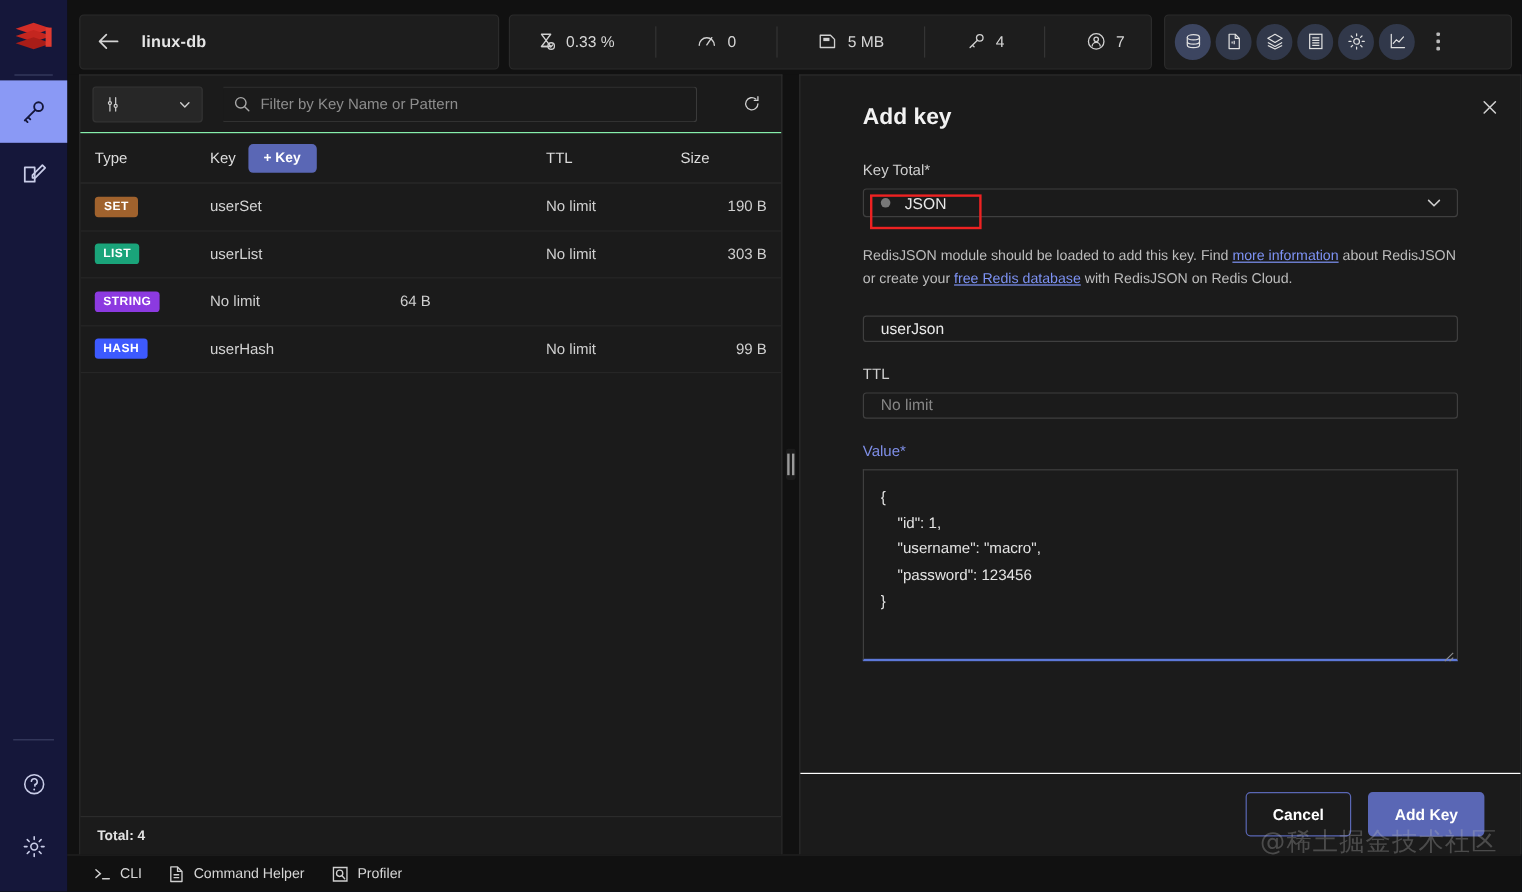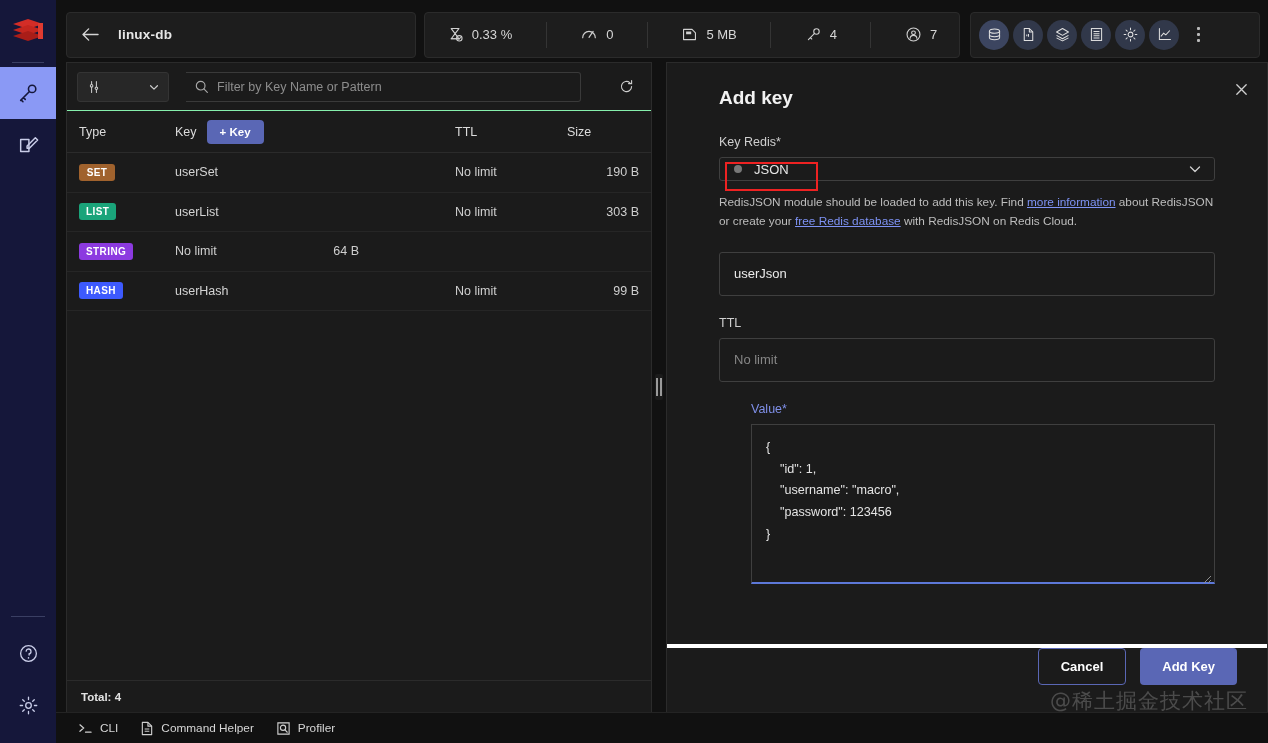--- a/index.html
+++ b/index.html
@@ -118,40 +118,40 @@
   .fld-label { color: #cfcfcf; font-size: 12.5px; margin-bottom: 8px; }
   .fld-label.focus { color: #7f8fe8; }
   .sel-box {
     height: 24px; background: #1b1b1b; border: 1px solid #3f3f3f; border-radius: 3px;
     display: flex; align-items: center; justify-content: space-between; padding: 0 12px 0 14px;
     cursor: pointer; position: relative;
   }
   .sel-val { display: flex; align-items: center; gap: 12px; color: #e8e8e8; font-size: 13px; }
   .sel-dot { width: 8px; height: 8px; border-radius: 50%; background: #787878; display: inline-block;}
   .redrect { position: absolute; left: 5px; top: 4px; width: 93px; height: 29px; border: 2px solid #ee2222; pointer-events: none; }
-  .hint { color: #bdbdbd; font-size: 11.8px; line-height: 1.65; margin-top: 12px; }
+  .hint { color: #bdbdbd; font-size: 11.8px; line-height: 1.65; margin-top: 23px; }
   .hint a { color: #7e93f5; text-decoration: underline; cursor: pointer; }
 
   .txt-input {
-    width: 100%; height: 44px; background: #1b1b1b; border: 1px solid #3f3f3f; border-radius: 3px;
+    width: 100%; height: 22px; background: #1b1b1b; border: 1px solid #3f3f3f; border-radius: 3px;
     color: #eaeaea; font-size: 13px; padding: 0 14px; outline: none;
     font-family: "Liberation Sans", sans-serif;
   }
   .txt-input::placeholder { color: #868686; }
   .group { margin-top: 20px; }
   .value-area {
     width: 100%; height: 160px; background: #1b1b1b; border: 1px solid #3f3f3f;
     border-bottom: 2px solid #5d78d8;
     color: #e4e4e4; font-size: 12.6px; line-height: 1.72; padding: 12px 14px; outline: none;
     resize: none; font-family: "Liberation Sans", sans-serif; white-space: pre; overflow: hidden;
   }
   .resize-grip { position: absolute; right: 55px; bottom: 0; width: 12px; height: 12px; pointer-events:none;}
 
   .panel-footer {
-    height: 68px; border-top: 4px solid #ffffff; display: flex; align-items: flex-start;
+    height: 68px; border-top: 1px solid #ffffff; display: flex; align-items: center;
     justify-content: flex-end; gap: 14px; padding: 0 30px;
   }
   .btn-cancel {
     background: transparent; border: 1px solid #5a67b5; color: #fff; border-radius: 4px;
     font-size: 13px; font-weight: bold; padding: 10px 22px; cursor: pointer;
     font-family: "Liberation Sans", sans-serif;
   }
   .btn-add {
     background: #5a67b5; border: none; color: #fff; border-radius: 4px;
     font-size: 13px; font-weight: bold; padding: 11px 22px; cursor: pointer;
@@ -451,21 +451,21 @@
             <svg width="15" height="15" viewBox="0 0 16 16" fill="none" stroke="#cfcfcf" stroke-width="1.4" stroke-linecap="round">
               <path d="M3 3l10 10M13 3L3 13"></path>
             </svg>
           </span>
         </div>
 
         <div class="panel-inner">
           <div class="panel-title">Add key</div>
 
           <div>
-            <div class="fld-label">Key Redis*</div>
+            <div class="fld-label">Key Total*</div>
             <div class="sel-box">
               <span class="sel-val">
                 <span class="sel-dot"></span>
                 <span>JSON</span>
               </span>
               <span>
                 <svg width="14" height="14" viewBox="0 0 14 14" fill="none" stroke="#cdcdcd" stroke-width="1.3" stroke-linecap="round" stroke-linejoin="round">
                   <path d="M2.5 5l4.5 4.5L11.5 5"></path>
                 </svg>
               </span>
@@ -476,21 +476,21 @@
 
           <div class="group">
             <input class="txt-input" type="text" value="userJson" style="">
           </div>
 
           <div class="group">
             <div class="fld-label">TTL</div>
             <input class="txt-input" type="text" placeholder="No limit" style="">
           </div>
 
-          <div class="group" style="position:relative;margin-left:32px;">
+          <div class="group" style="position:relative;">
             <div class="fld-label focus">Value*</div>
             <textarea class="value-area" style="">{
     "id": 1,
     "username": "macro",
     "password": 123456
 }</textarea>
             <span class="resize-grip" style="right:2px;bottom:3px;">
               <svg width="11" height="11" viewBox="0 0 11 11" fill="none" stroke="#8d8d8d" stroke-width="1">
                 <path d="M10 3L3 10M10 7l-3 3"></path>
               </svg>

